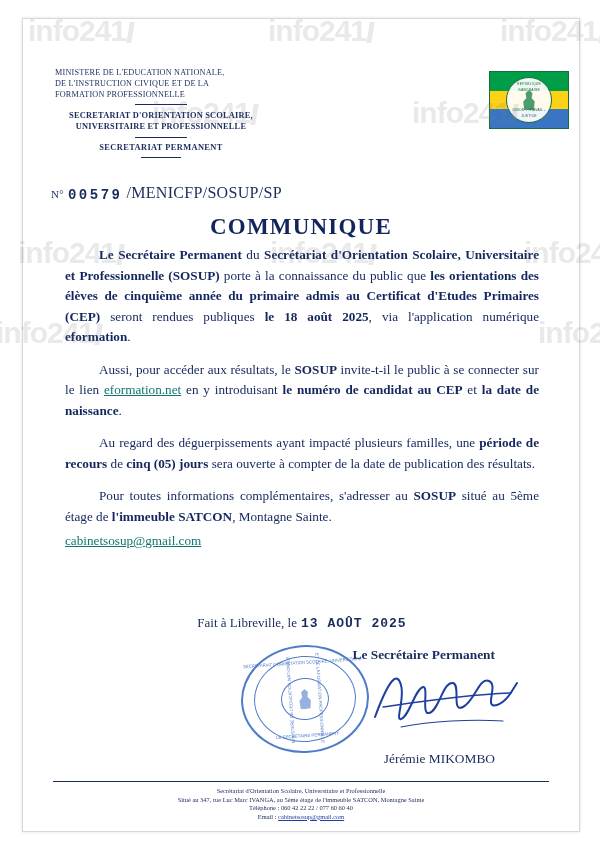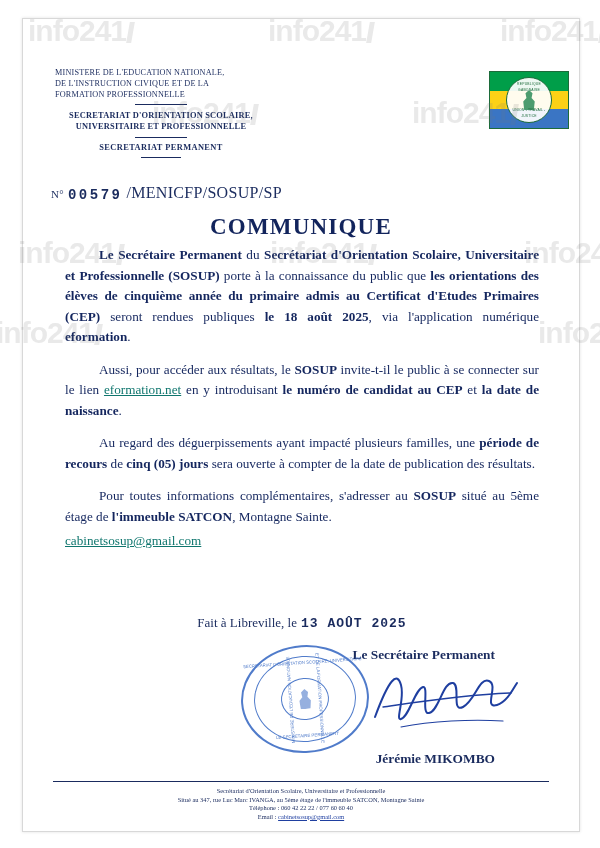--- a/index.html
+++ b/index.html
@@ -264,21 +264,21 @@
   }
   .sign-title {
     text-align: right;
     font-weight: 700;
     font-size: 13.4px;
     margin-top: 16px;
     padding-right: 44px;
   }
   .sign-name {
     text-align: right;
-    font-weight: 700;
+    font-weight: 400;
     font-size: 13.4px;
     margin-top: 88px;
     padding-right: 44px;
   }
 
   
   .stamp {
     position: absolute;
     left: 218px;
     top: 626px;

